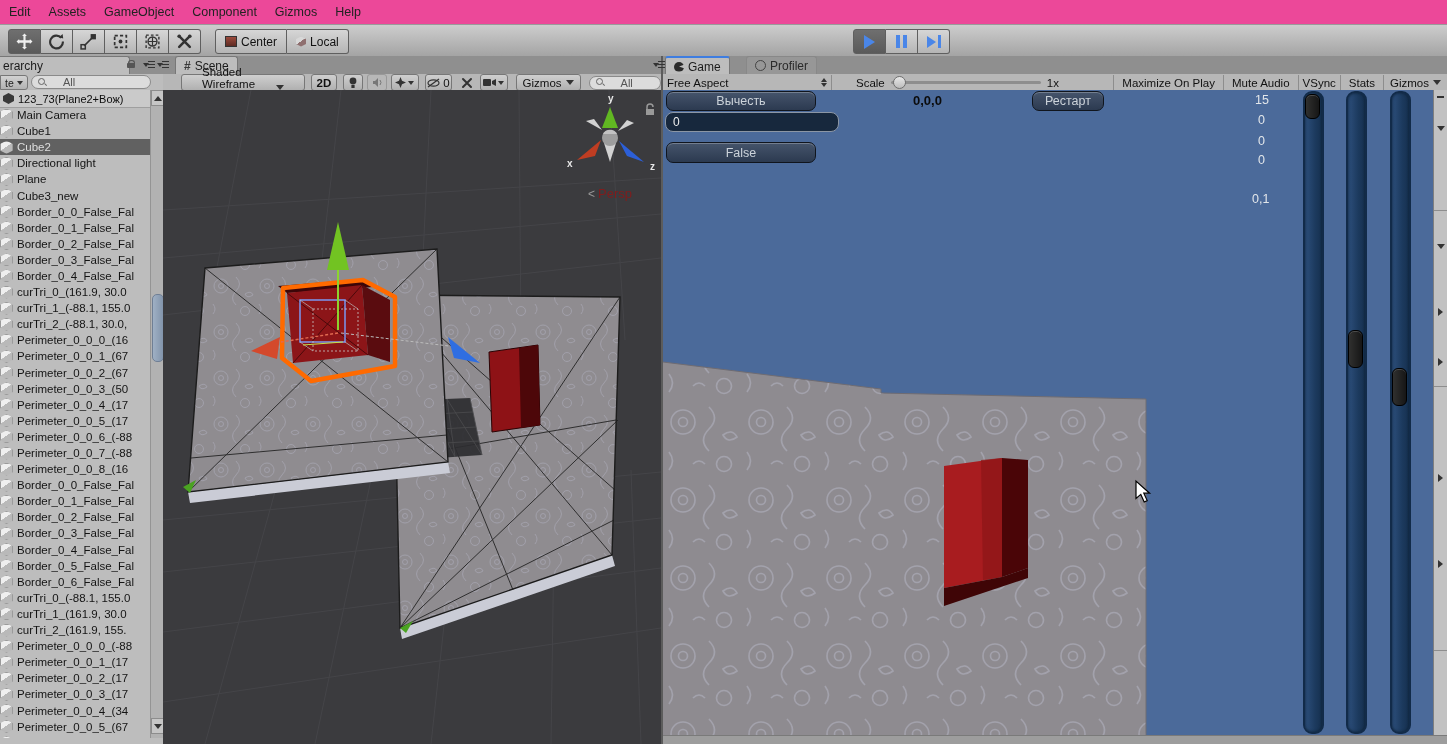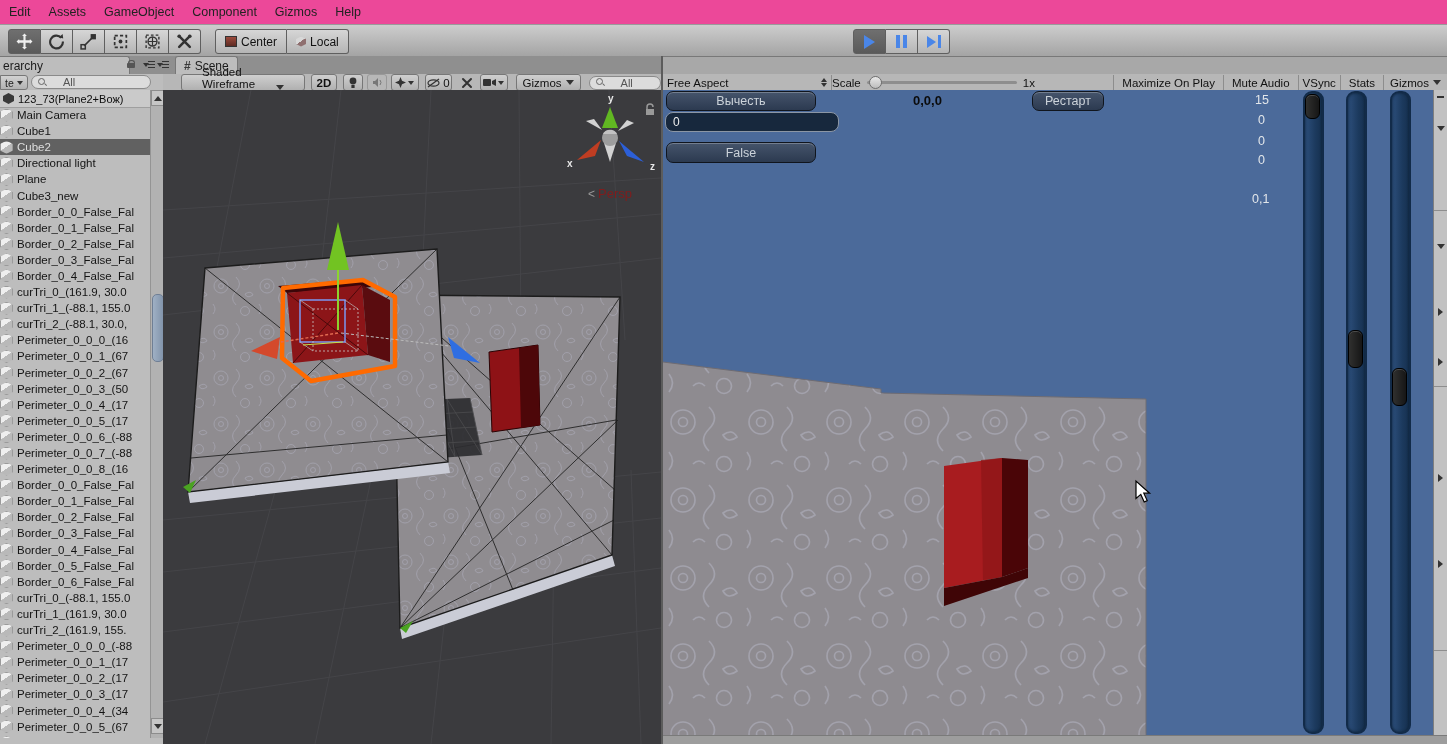--- a/index.html
+++ b/index.html
@@ -594,29 +594,40 @@
           <rect x="1" y="4" width="8" height="6" fill="#999" stroke="none"></rect>
       </g>
     </g>
   </svg>
   <div class="abs pers-arrow" style="left:425px;top:130px;font-size:13px;color:#7f1d1d"><span>Persp</span></div>
 </div>
 
 <div class="abs" style="left:661px;top:56px;width:2px;height:688px;background:#5c5c5c"></div>
 
 <div class="abs" style="left:663px;top:56px;width:784px;height:688px">
+  <div class="abs tabbar" style="left:0;top:0;width:784px">
+    <div class="tab" style="left:2px;border-top:2px solid #3e7de0">
+      <span class="ic" style="width:10px;height:10px;border-radius:50%;background:#2b2b2b;clip-path:polygon(50% 50%,100% 32%,100% 0,0 0,0 100%,100% 100%,100% 68%)"></span>
+      <span>Game</span>
+    </div>
+    <div class="tab inactive" style="left:83px;background:#979797;border-color:#888">
+      <span class="ic" style="width:9px;height:9px;border-radius:50%;border:1.5px solid #444;position:relative"></span>
+      <span>Profiler</span>
+    </div>
+    <span class="abs menu-glyph" style="right:10px;top:4px"></span>
+  </div>
   <div class="abs panelbar" style="left:0;top:18px;width:784px">
     <div style="display:flex;align-items:center;width:160px;padding:0 4px;height:16px;border-right:1px solid #8d8d8d">
       <span>Free Aspect</span>
       <span class="updown">
           <i class="u"></i>
           <i class="d"></i>
         </span>
     </div>
-    <span style="margin-left:0">Scale</span>
+    <span style="margin-left:24px">Scale</span>
     <div style="margin-left:6px;width:150px;height:3px;background:#8e8e8e;border-radius:2px;position:relative">
       <span style="position:absolute;left:2px;top:-5px;width:11px;height:11px;border-radius:50%;background:linear-gradient(#e8e8e8,#bdbdbd);border:1px solid #6f6f6f"></span>
     </div>
     <span style="margin-left:6px;margin-right:8px">1x</span>
     <div style="margin-left:auto;display:flex;align-items:center;height:16px">
       <span class="sep"></span>
         <div style="padding:0 8px">Maximize On Play</div>
       <span class="sep"></span>
         <div style="padding:0 8px">Mute Audio</div>
       <span class="sep"></span>

